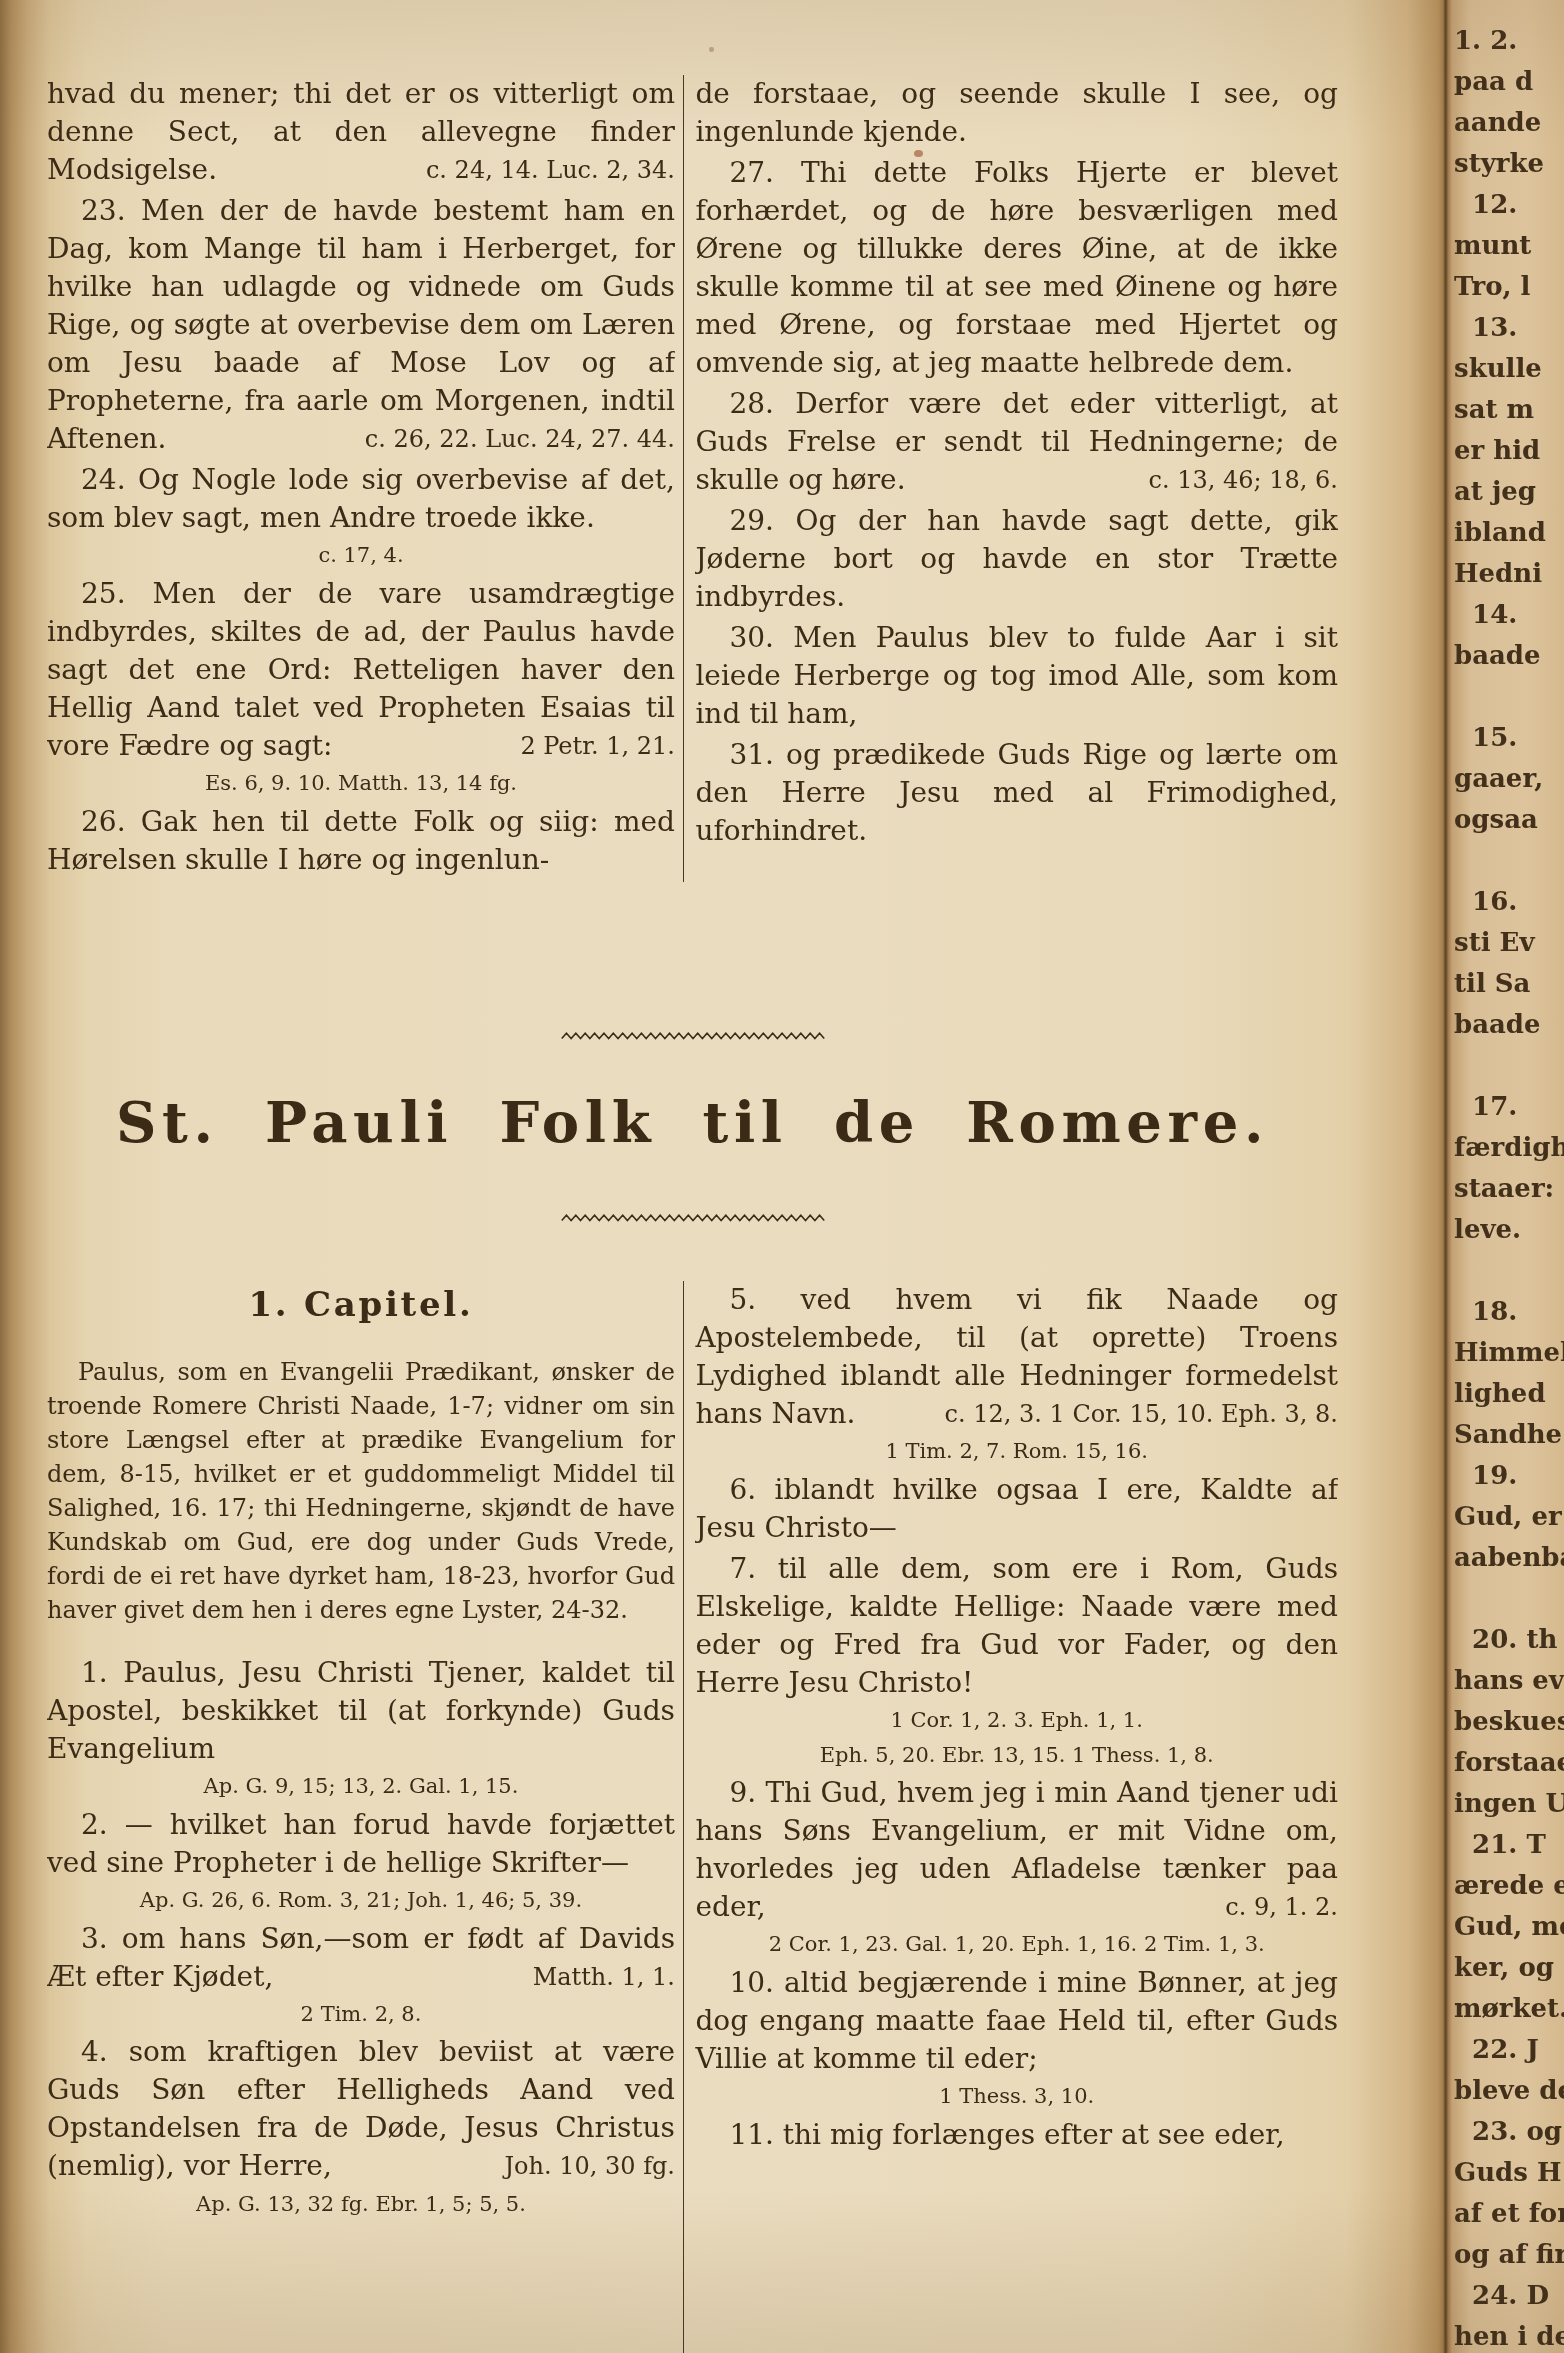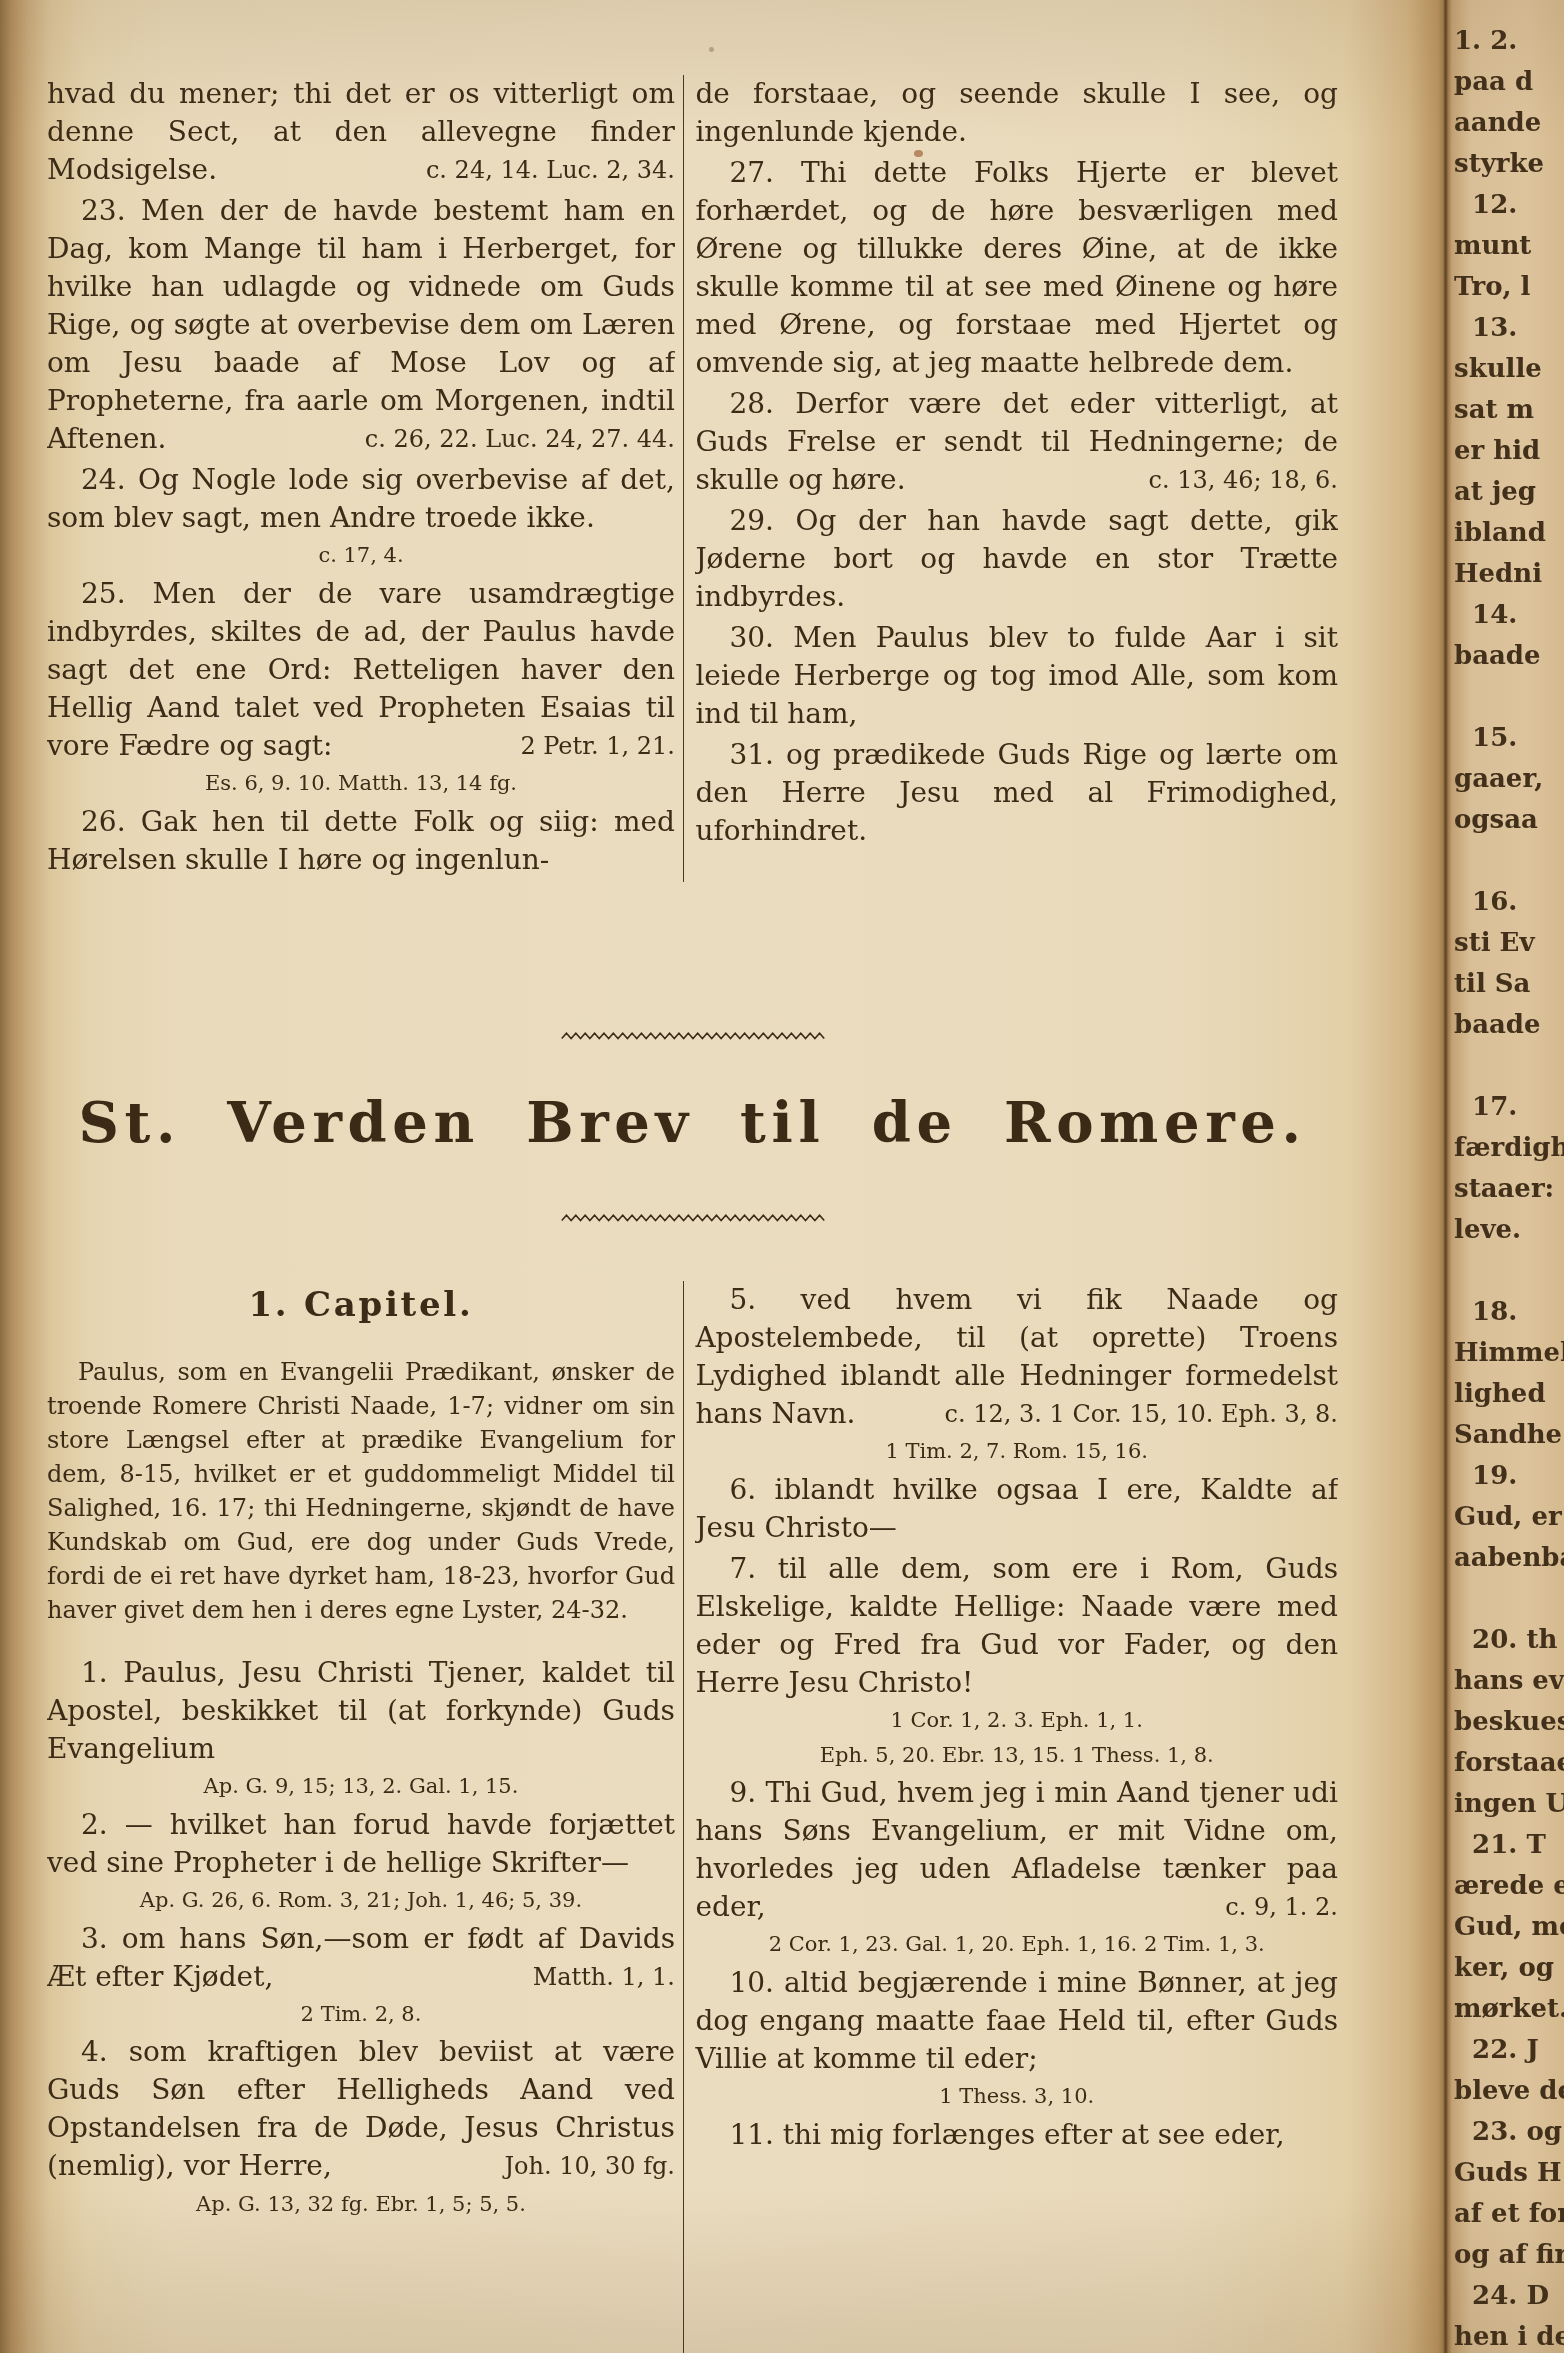--- a/index.html
+++ b/index.html
@@ -100,21 +100,21 @@
       <p class="vs"><span>31. og prædikede Guds Rige og lærte om den Herre Jesu med al Frimodighed, uforhindret.</span></p>
     </div>
   </div>
 
   <div class="divider div1">
     <svg width="266" height="12.5" viewBox="0 0 340 16">
         <path d="M2 11 l6 -7 l6 7 l6 -7 l6 7 l6 -7 l6 7 l6 -7 l6 7 l6 -7 l6 7 l6 -7 l6 7 l6 -7 l6 7 l6 -7 l6 7 l6 -7 l6 7 l6 -7 l6 7 l6 -7 l6 7 l6 -7 l6 7 l6 -7 l6 7 l6 -7 l6 7 l6 -7 l6 7 l6 -7 l6 7 l6 -7 l6 7 l6 -7 l6 7 l6 -7 l6 7 l6 -7 l6 7 l6 -7 l6 7 l6 -7 l6 7 l6 -7 l6 7 l6 -7 l6 7 l6 -7 l6 7 l6 -7 l6 7 l6 -7 l6 7 l6 -7 l6 7" stroke="#3d2c18" stroke-width="2" fill="none"></path>
       </svg>
   </div>
 
-  <div class="book-heading">St. Verden Brev til de Romere.</div>
+  <div class="book-heading">St. Pauli Folk til de Romere.</div>
 
   <div class="divider div2">
     <svg width="266" height="12.5" viewBox="0 0 340 16">
         <path d="M2 11 l6 -7 l6 7 l6 -7 l6 7 l6 -7 l6 7 l6 -7 l6 7 l6 -7 l6 7 l6 -7 l6 7 l6 -7 l6 7 l6 -7 l6 7 l6 -7 l6 7 l6 -7 l6 7 l6 -7 l6 7 l6 -7 l6 7 l6 -7 l6 7 l6 -7 l6 7 l6 -7 l6 7 l6 -7 l6 7 l6 -7 l6 7 l6 -7 l6 7 l6 -7 l6 7 l6 -7 l6 7 l6 -7 l6 7 l6 -7 l6 7 l6 -7 l6 7 l6 -7 l6 7 l6 -7 l6 7 l6 -7 l6 7 l6 -7 l6 7 l6 -7 l6 7" stroke="#3d2c18" stroke-width="2" fill="none"></path>
       </svg>
   </div>
 
   <div class="cols romans">
     <div class="col-l">
       <div class="cap-heading">1. Capitel.</div>

